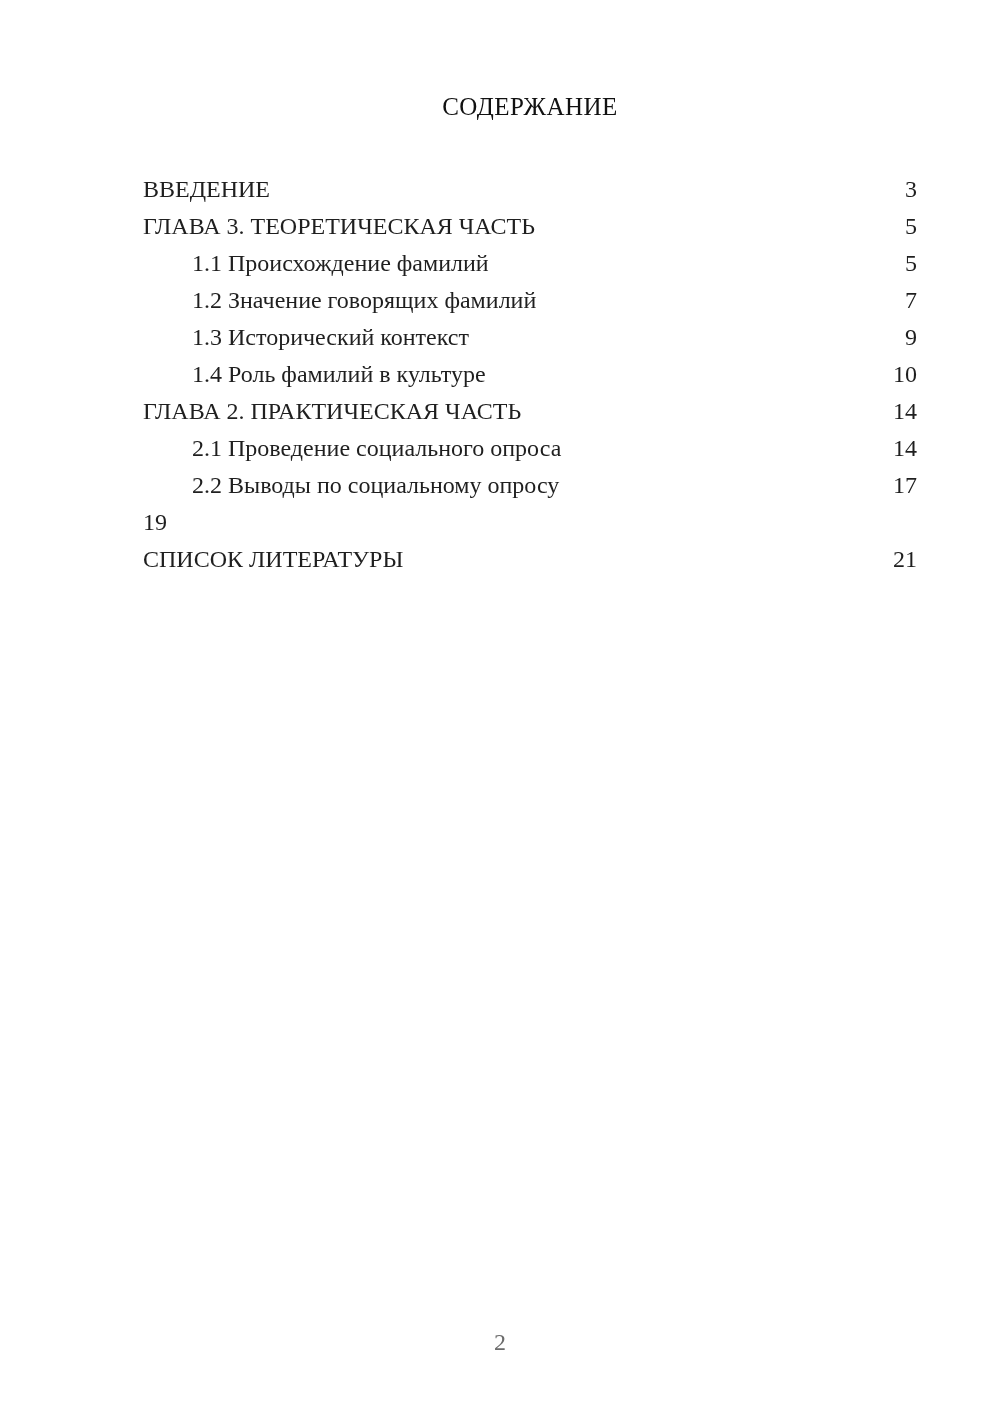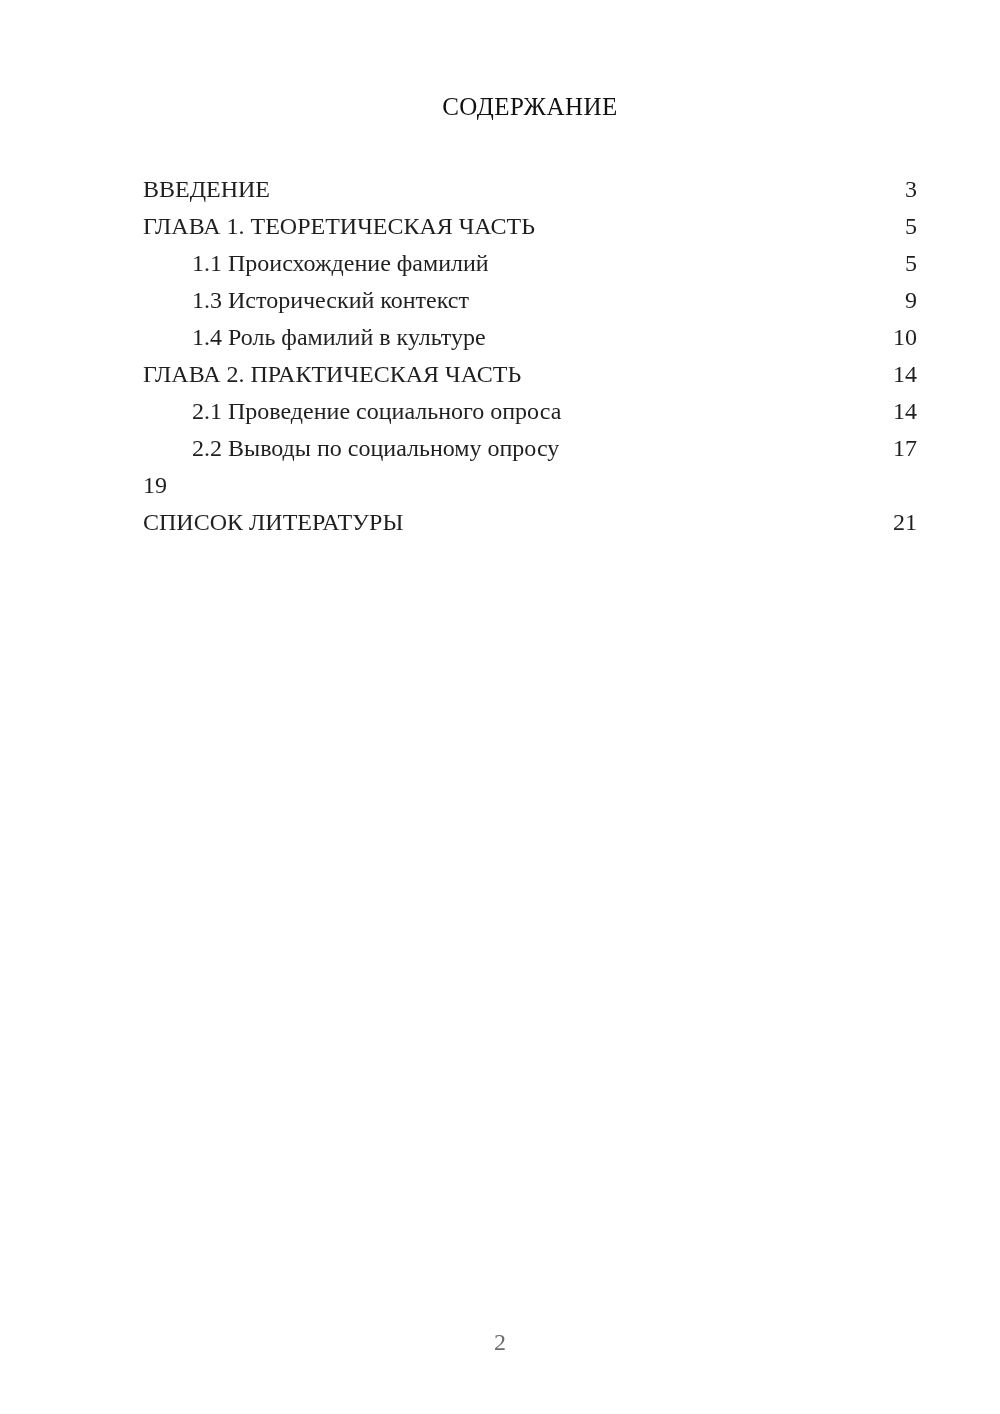--- a/index.html
+++ b/index.html
@@ -70,29 +70,33 @@
 <div class="page">
   <div class="content">
     <h1 class="title">СОДЕРЖАНИЕ</h1>
     <div class="toc">
   <div class="toc-row">
     <span class="toc-label">ВВЕДЕНИЕ</span>
     <span class="toc-page">3</span>
   </div>
 
   <div class="toc-row">
-    <span class="toc-label">ГЛАВА 1. ТЕОРЕТИЧЕСКАЯ ЧАСТЬ</span>
+    <span class="toc-label">ГЛАВА 3. ТЕОРЕТИЧЕСКАЯ ЧАСТЬ</span>
     <span class="toc-page">5</span>
   </div>
 
   <div class="toc-row sub">
     <span class="toc-label">1.1 Происхождение фамилий</span>
     <span class="toc-page">5</span>
   </div>
 
+  <div class="toc-row sub">
+    <span class="toc-label">1.2 Значение говорящих фамилий</span>
+    <span class="toc-page">7</span>
+  </div>
 
   <div class="toc-row sub">
     <span class="toc-label">1.3 Исторический контекст</span>
     <span class="toc-page">9</span>
   </div>
 
   <div class="toc-row sub">
     <span class="toc-label">1.4 Роль фамилий в культуре</span>
     <span class="toc-page">10</span>
   </div>

